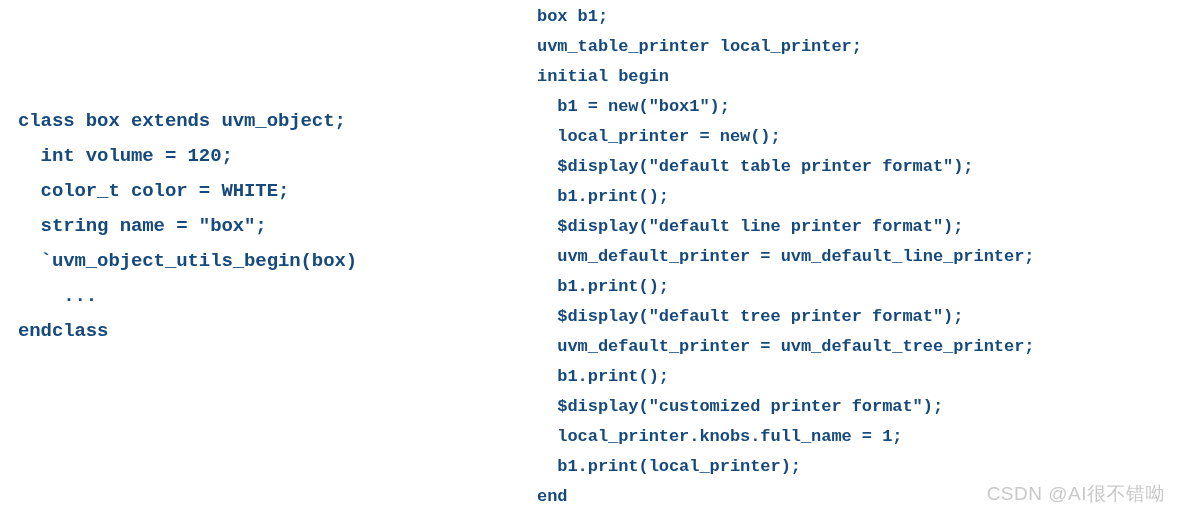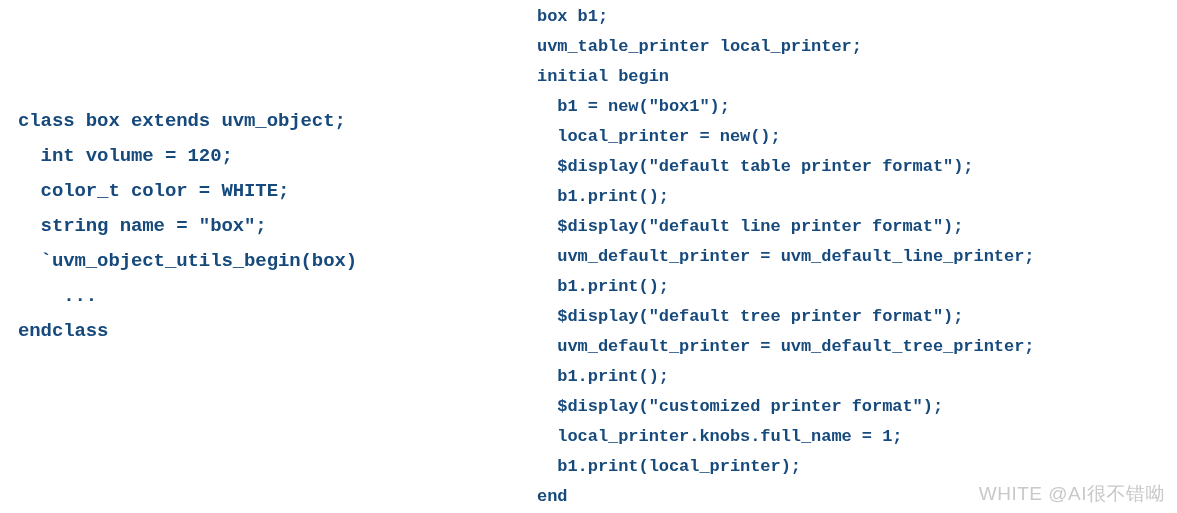--- a/index.html
+++ b/index.html
@@ -67,15 +67,15 @@
 </style>
 </head>
 <body>
 
 <div id="page">
 
   <div class="code-block" id="left-code"><span class="code-line">class box extends uvm_object;</span><span class="code-line">  int volume = 120;</span><span class="code-line">  color_t color = WHITE;</span><span class="code-line">  string name = "box";</span><span class="code-line">  `uvm_object_utils_begin(box)</span><span class="code-line">    ...</span><span class="code-line">endclass</span></div>
 
   <div class="code-block" id="right-code"><span class="code-line">box b1;</span><span class="code-line">uvm_table_printer local_printer;</span><span class="code-line">initial begin</span><span class="code-line">  b1 = new("box1");</span><span class="code-line">  local_printer = new();</span><span class="code-line">  $display("default table printer format");</span><span class="code-line">  b1.print();</span><span class="code-line">  $display("default line printer format");</span><span class="code-line">  uvm_default_printer = uvm_default_line_printer;</span><span class="code-line">  b1.print();</span><span class="code-line">  $display("default tree printer format");</span><span class="code-line">  uvm_default_printer = uvm_default_tree_printer;</span><span class="code-line">  b1.print();</span><span class="code-line">  $display("customized printer format");</span><span class="code-line">  local_printer.knobs.full_name = 1;</span><span class="code-line">  b1.print(local_printer);</span><span class="code-line">end</span></div>
 
-  <div id="watermark">WHITE @AI很不错呦</div>
+  <div id="watermark">CSDN @AI很不错呦</div>
 
 </div>
 
 </body></html>

